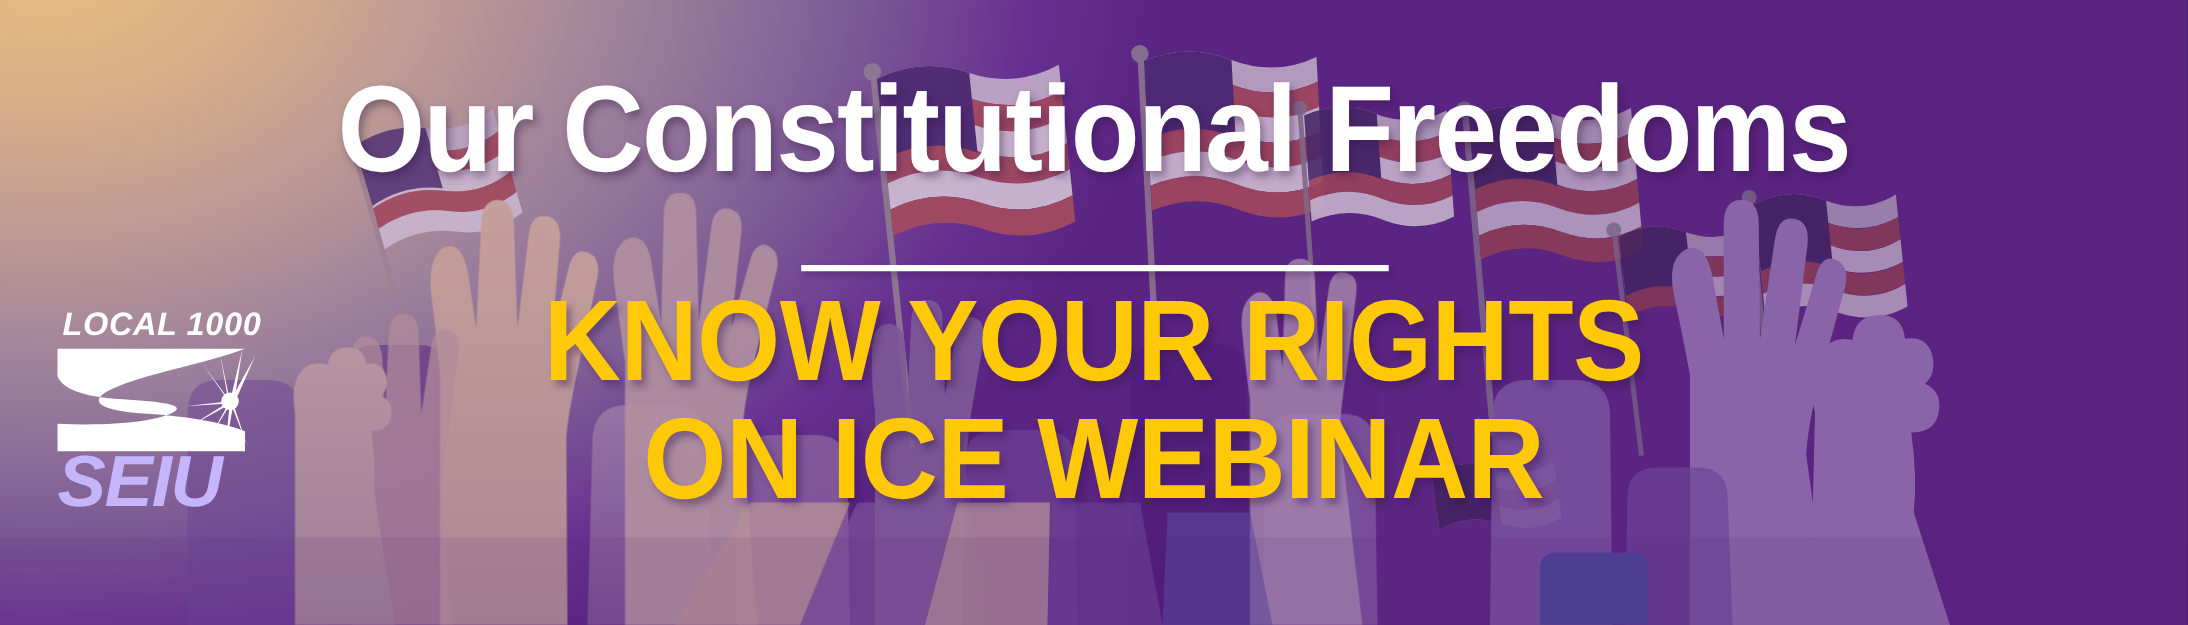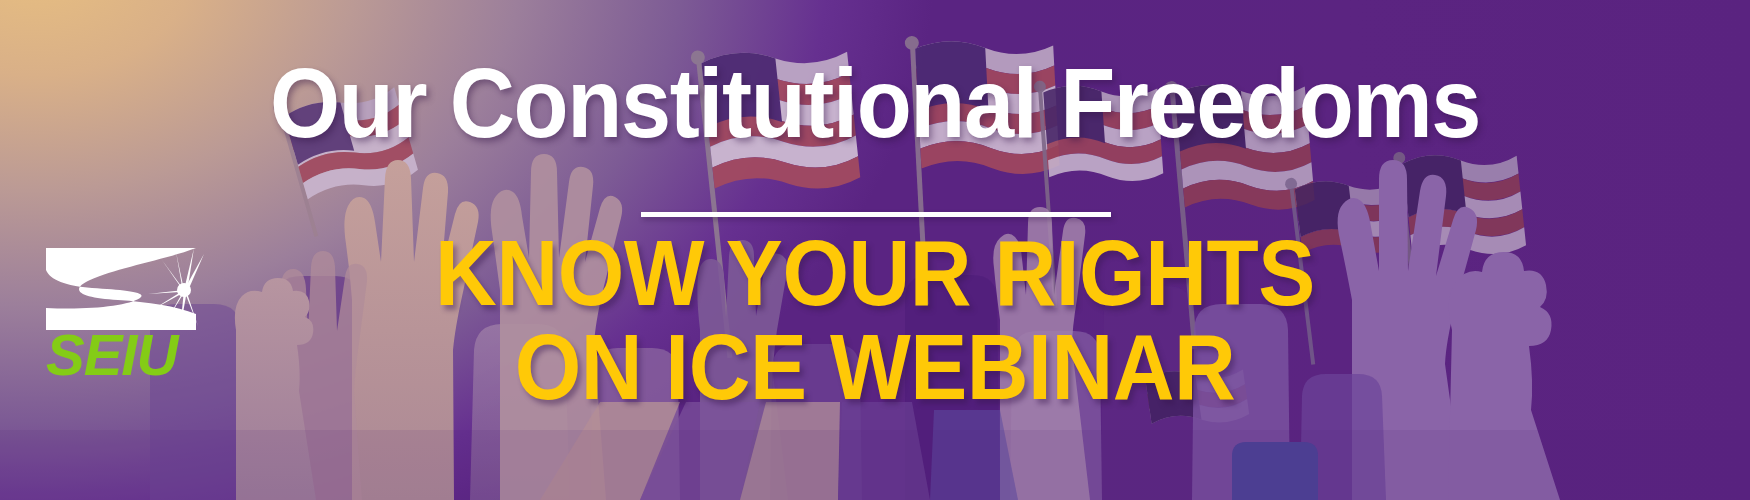--- a/index.html
+++ b/index.html
@@ -55,21 +55,21 @@
     white-space:nowrap;
   }
   .logo-mark { position:relative; width:162px; height:86px; }
   .logo-mark svg { display:block; width:100%; height:100%; }
   .logo-seiu {
     font-family:"Liberation Sans", sans-serif;
     font-style:italic;
     font-weight:bold;
     font-size:58px;
     letter-spacing:-1px;
-    color:#84cc16;
+    color:#c4b5fd;
     line-height:1;
     margin-top:-6px;
     margin-left:2px;
   }
 
   .headline {
     position:absolute;
     left:0; right:0; top:54px;
     text-align:center;
     font-family:"Liberation Sans", sans-serif;
@@ -333,20 +333,21 @@
       <path d="M838,500 L842,402 L912,402 L930,500 Z" fill="#6a3f93" opacity="0.7"></path>
       <path d="M930,500 L934,410 L1000,410 L1018,500 Z" fill="#5d4ba0" opacity="0.55"></path>
 
       <rect x="0" y="430" width="1750" height="70" fill="#4e1e79" opacity="0.10"></rect>
     </svg>
   </div>
 
   <div class="content">
 
     <div class="logo-block">
+      <div class="logo-local">LOCAL 1000</div>
 
       <div class="logo-mark">
         <svg viewBox="0 0 162 86" xmlns="http://www.w3.org/2000/svg">
 
           <path d="M2,2 L152,2
                    C120,14 72,22 46,34
                    C24,44 36,52 74,54
                    C104,56 132,60 152,68
                    L152,84 L2,84
                    L2,62 C46,64 84,60 96,52

